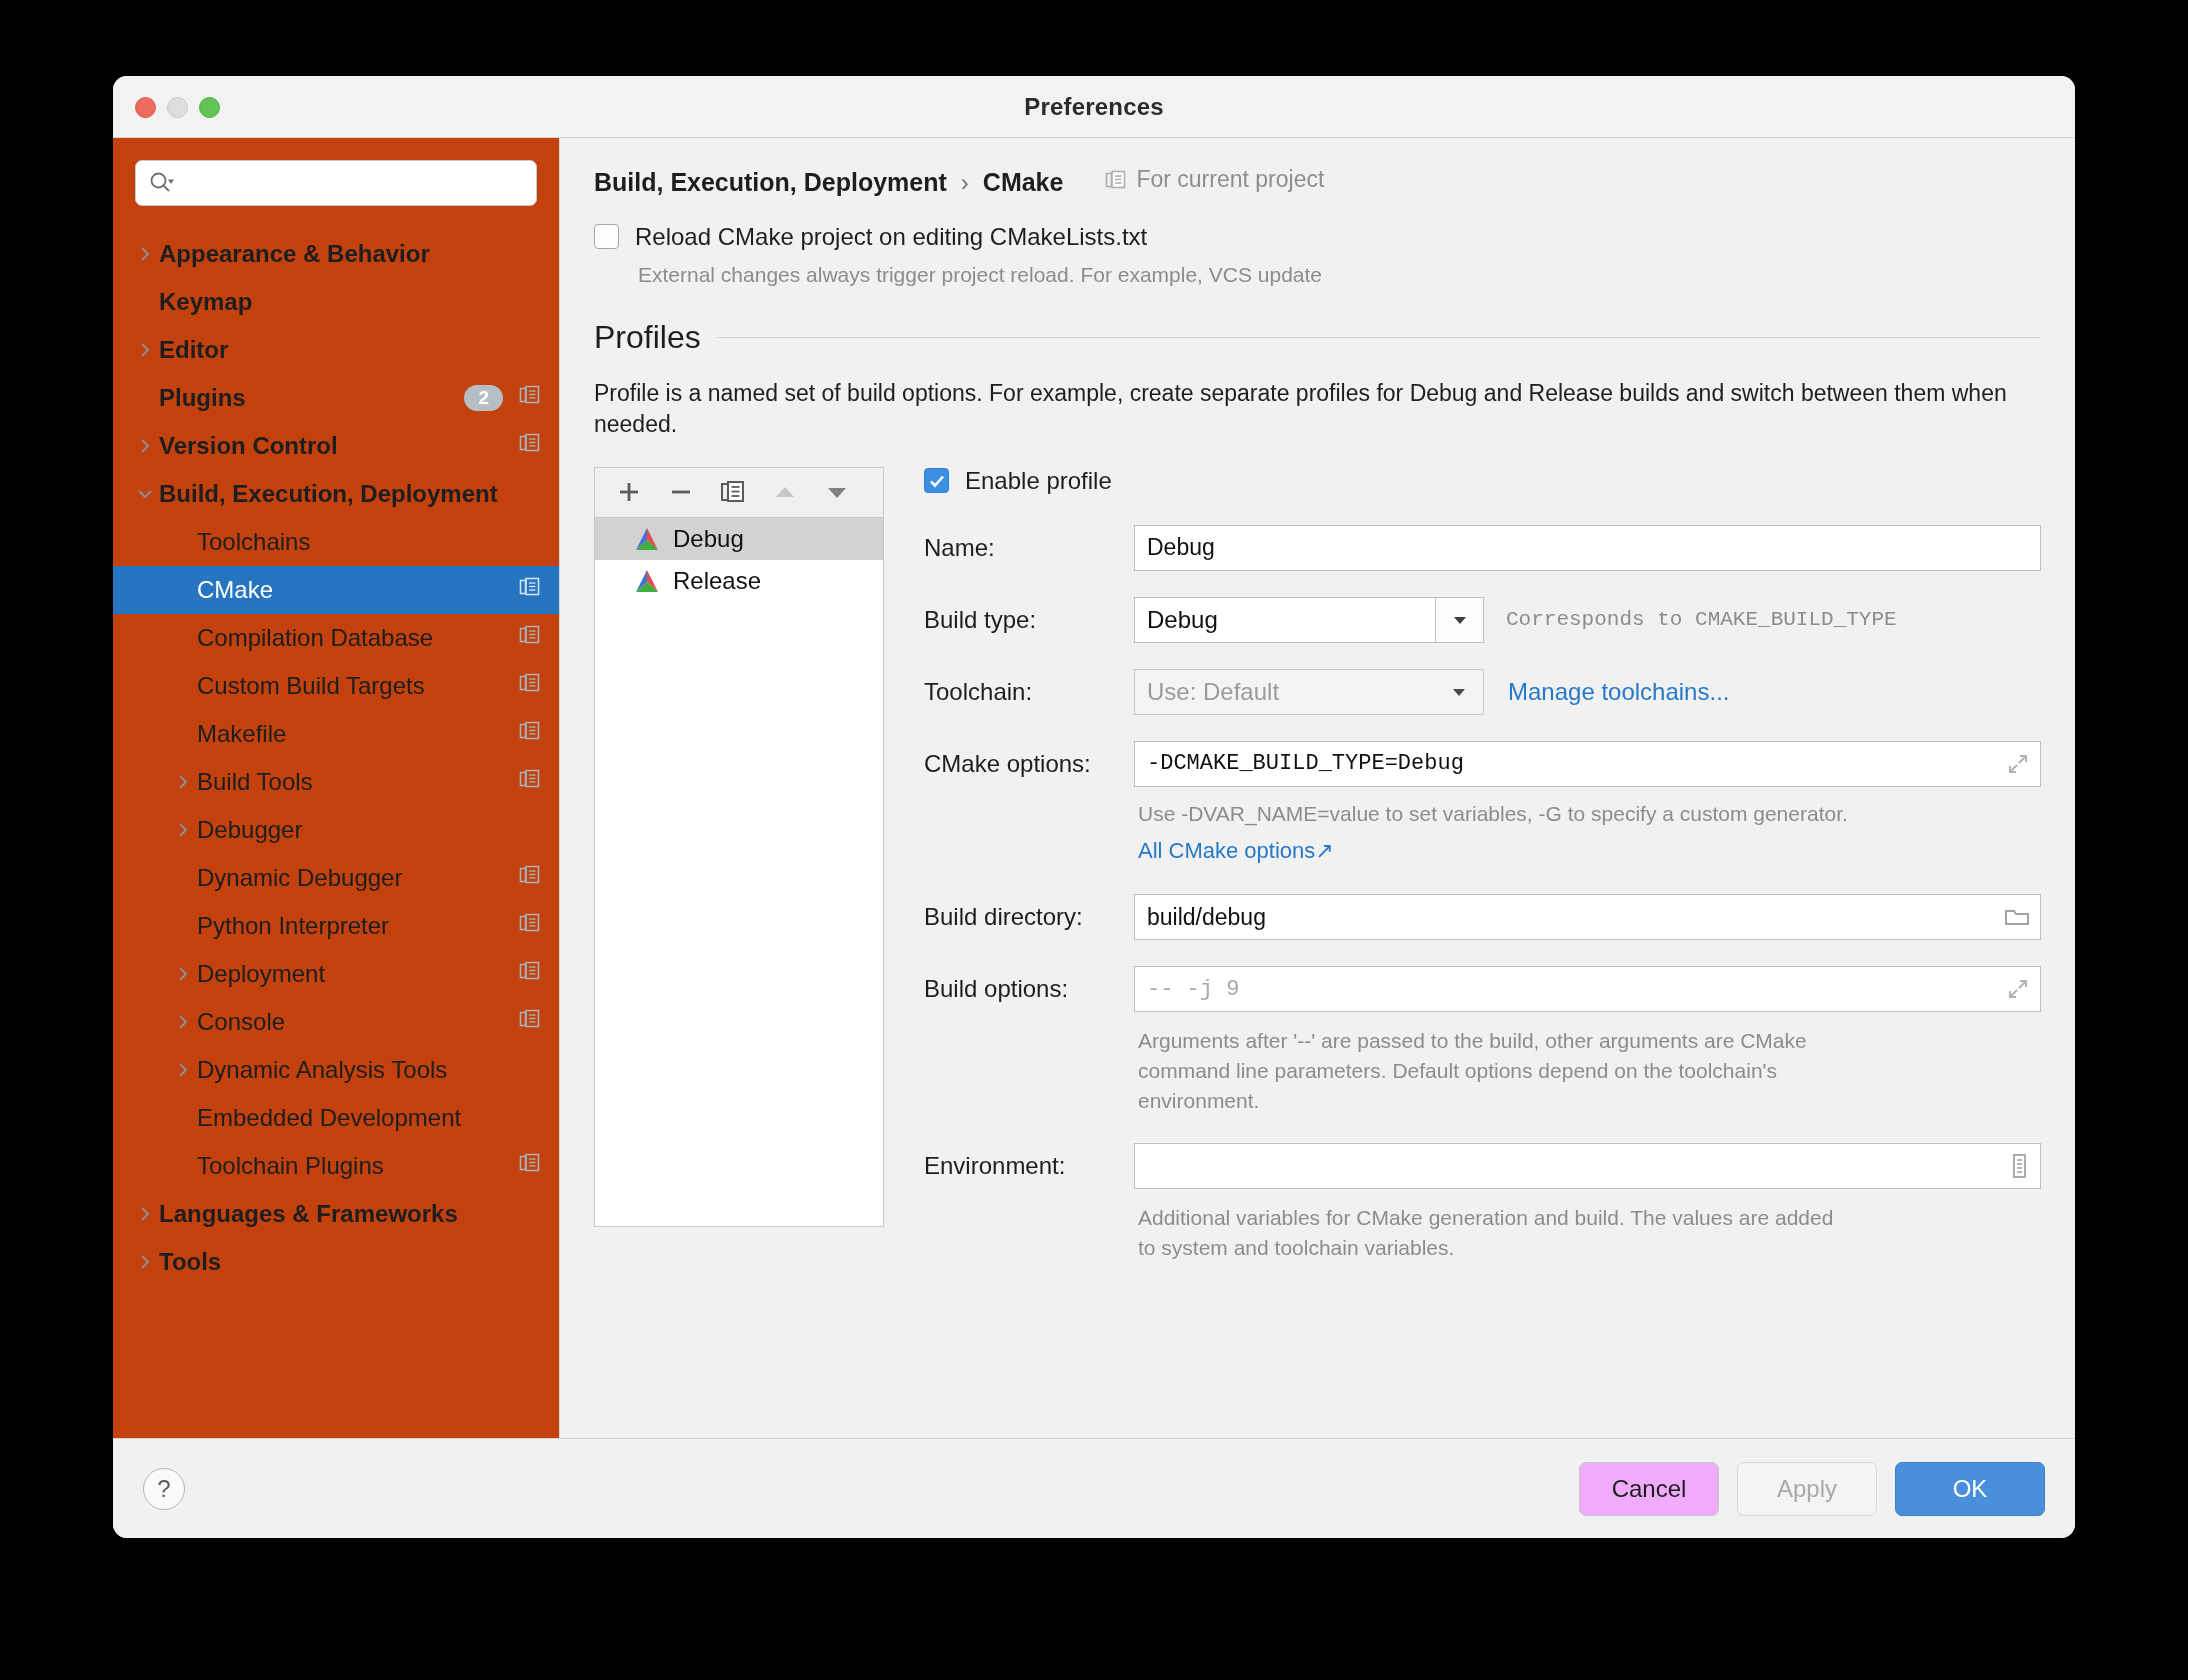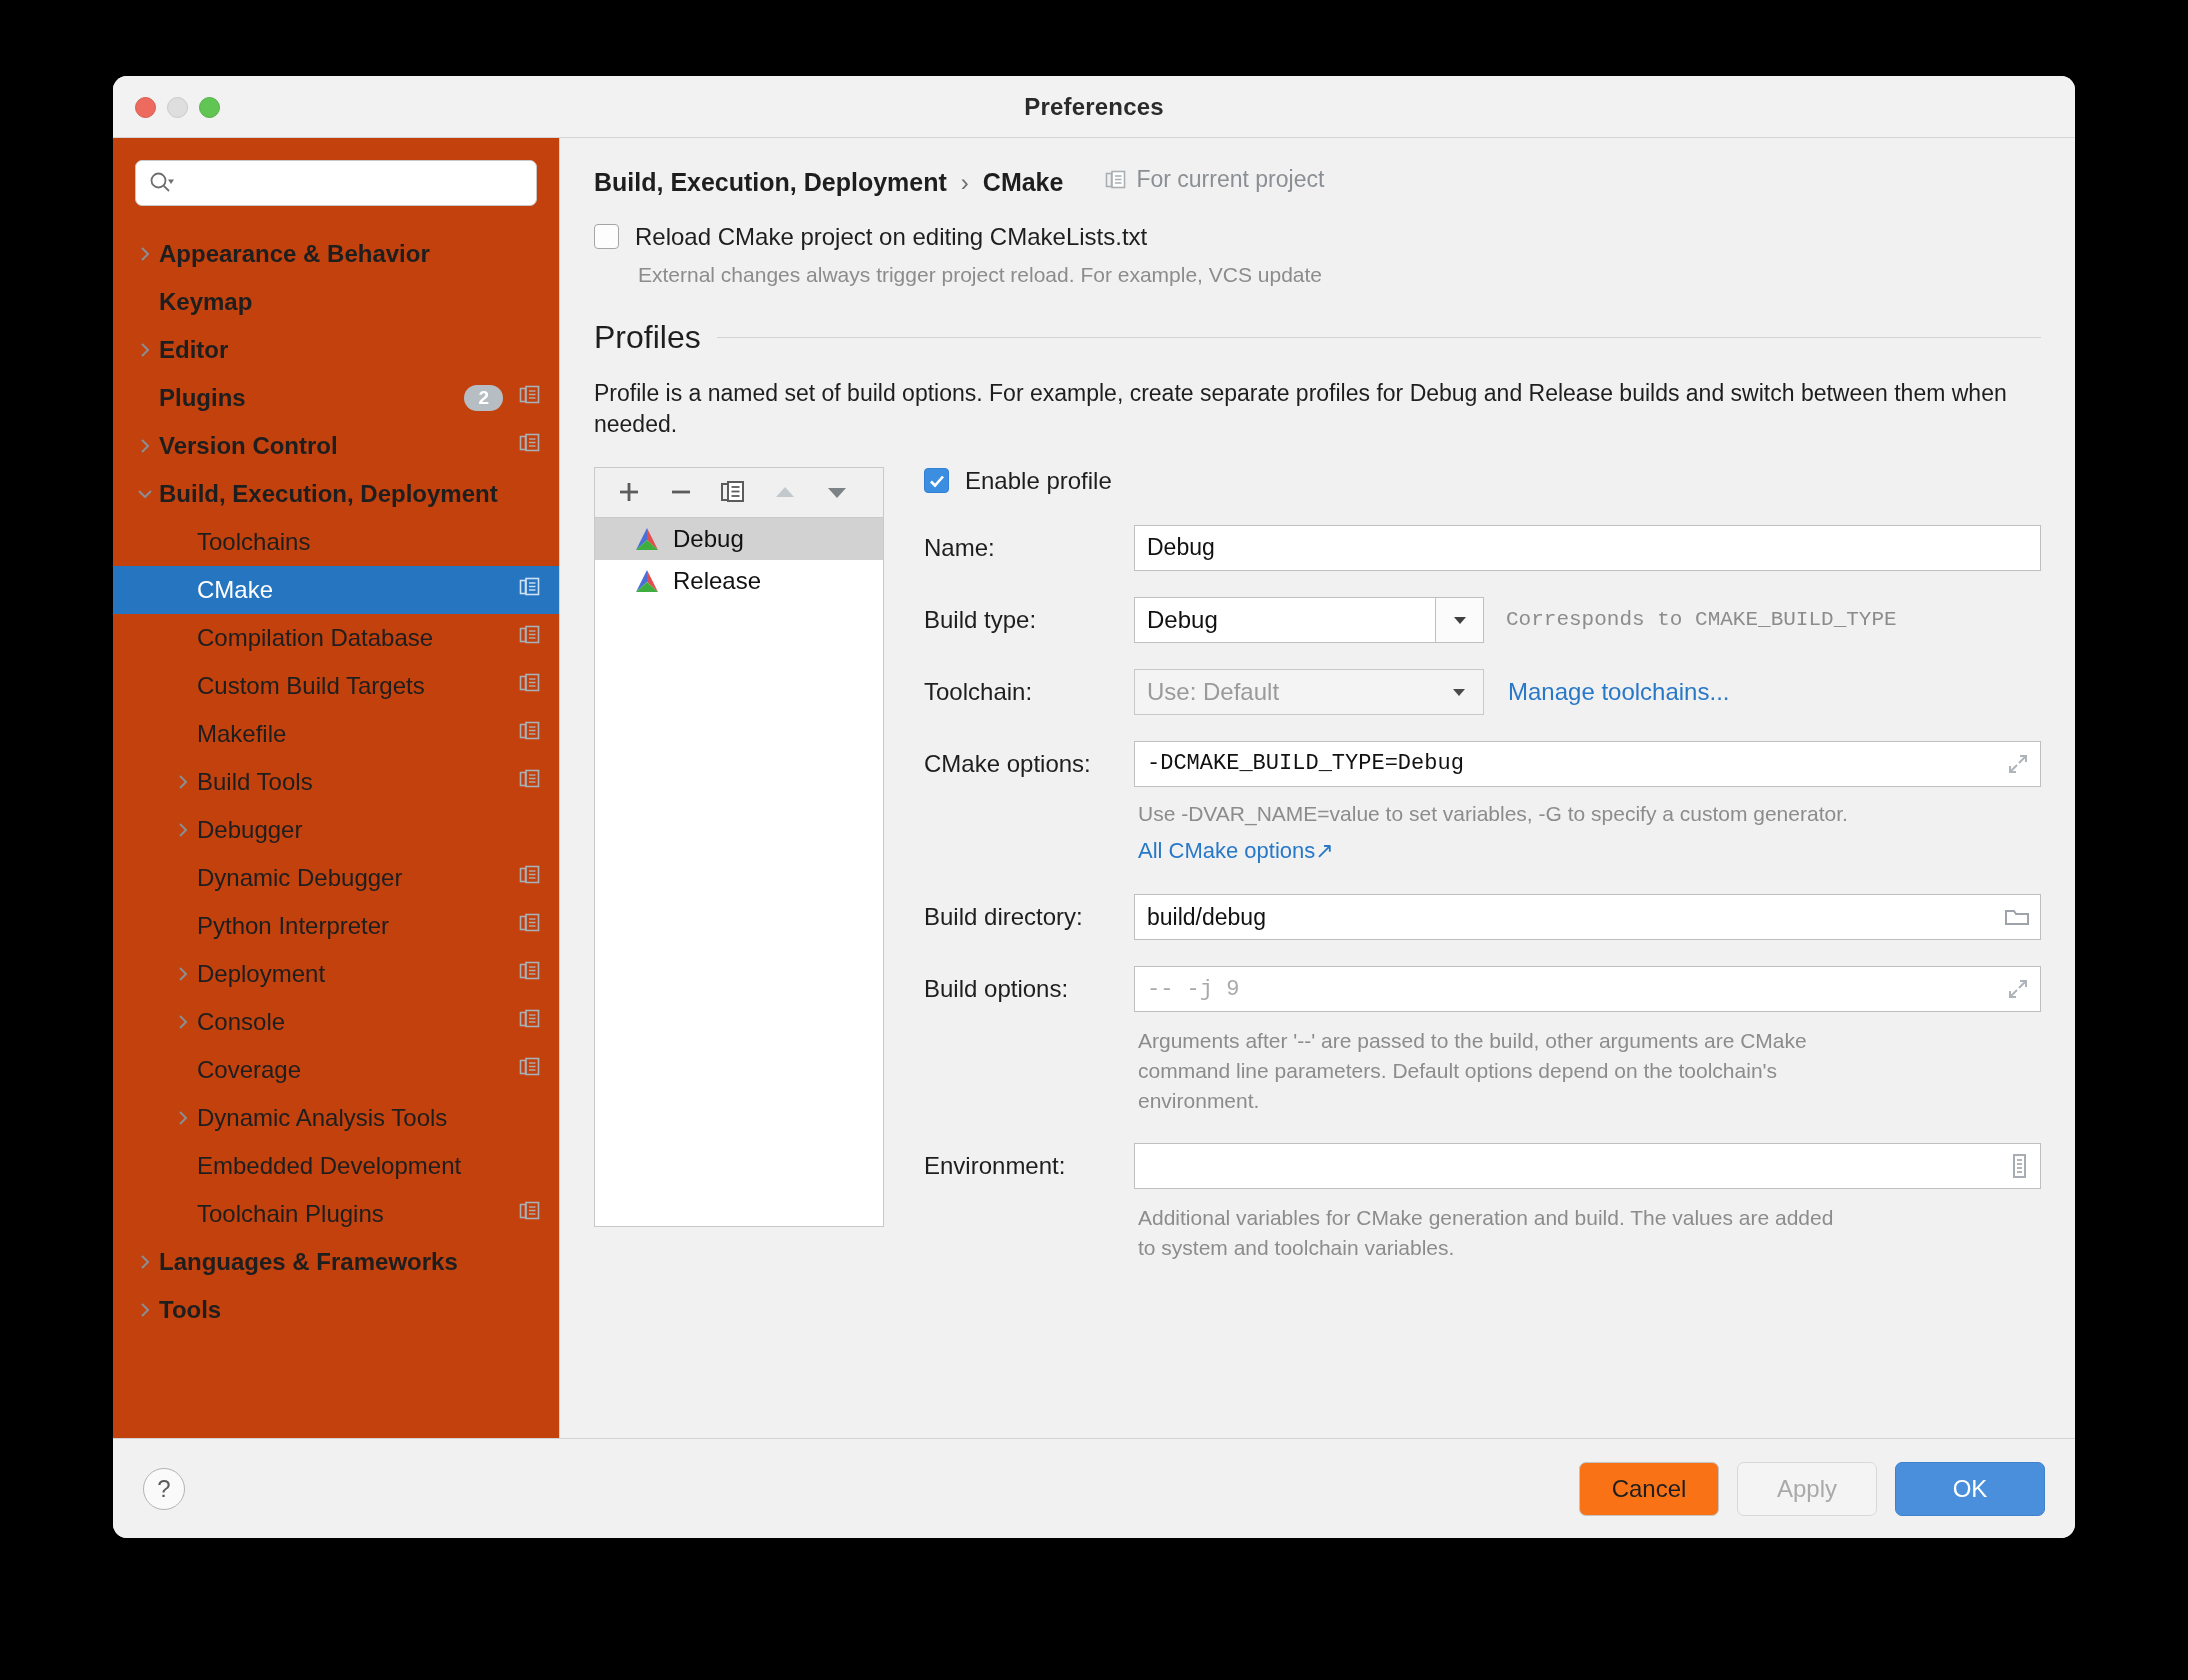--- a/index.html
+++ b/index.html
@@ -234,21 +234,21 @@
   #help-btn {
     width: 42px; height: 42px; border-radius: 50%;
     border: 1.5px solid #B4B4B4; background: #FAFAFA;
     display: flex; align-items: center; justify-content: center;
     font-size: 24px; color: #5A5A5A; cursor: default;
   }
   #footer .gap { flex: 1; }
   .btn {
     height: 54px; min-width: 140px;
     border-radius: 7px; border: 1px solid #C4C4C4;
-    background: #f97316; color: #1E1E1E;
+    background: #f0abfc; color: #1E1E1E;
     font-size: 24px; font-family: "Liberation Sans", sans-serif;
     display: flex; align-items: center; justify-content: center;
     margin-left: 18px; cursor: default;
   }
   .btn.disabled { color: #A9A9A9; background: #F4F4F4; border-color: #D8D8D8; }
   .btn.primary {
     background: #4A8FDC; border-color: #3E81CD; color: #fff;
     min-width: 150px;
   }
 </style>
@@ -459,32 +459,20 @@
                 <line x1="10" y1="14" x2="16.5" y2="14" stroke="#A9B1B8" stroke-width="1.4"></line>
               </svg></span>
           </div>
           <div class="tree-item lvl1">
             <span class="chev">
               <svg width="18" height="18" viewBox="0 0 18 18">
                 <polyline points="6,3 12,9 6,15" fill="none" stroke="#8A8F93" stroke-width="2"></polyline>
               </svg>
             </span>
             <span class="tlabel">Console</span>
-            <span class="spacer"></span>
-            <span class="copy-ico"><svg width="22" height="22" viewBox="0 0 22 22">
-                <rect x="1.5" y="4.5" width="5" height="13" fill="none" stroke="#A9B1B8" stroke-width="1.6"></rect>
-                <rect x="7" y="2.5" width="12.5" height="16" fill="none" stroke="#A9B1B8" stroke-width="1.6"></rect>
-                <line x1="10" y1="7" x2="16.5" y2="7" stroke="#A9B1B8" stroke-width="1.4"></line>
-                <line x1="10" y1="10.5" x2="16.5" y2="10.5" stroke="#A9B1B8" stroke-width="1.4"></line>
-                <line x1="10" y1="14" x2="16.5" y2="14" stroke="#A9B1B8" stroke-width="1.4"></line>
-              </svg></span>
-          </div>
-          <div class="tree-item lvl1">
-            <span class="chev"></span>
-            <span class="tlabel">Coverage</span>
             <span class="spacer"></span>
             <span class="copy-ico"><svg width="22" height="22" viewBox="0 0 22 22">
                 <rect x="1.5" y="4.5" width="5" height="13" fill="none" stroke="#A9B1B8" stroke-width="1.6"></rect>
                 <rect x="7" y="2.5" width="12.5" height="16" fill="none" stroke="#A9B1B8" stroke-width="1.6"></rect>
                 <line x1="10" y1="7" x2="16.5" y2="7" stroke="#A9B1B8" stroke-width="1.4"></line>
                 <line x1="10" y1="10.5" x2="16.5" y2="10.5" stroke="#A9B1B8" stroke-width="1.4"></line>
                 <line x1="10" y1="14" x2="16.5" y2="14" stroke="#A9B1B8" stroke-width="1.4"></line>
               </svg></span>
           </div>
           <div class="tree-item lvl1">

